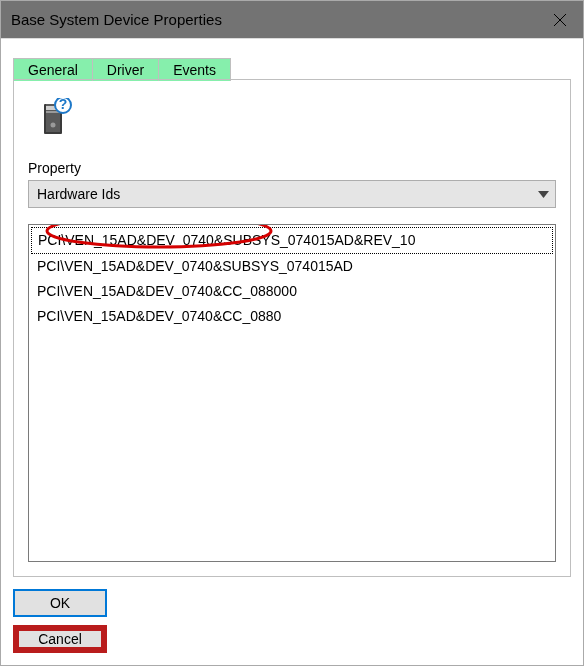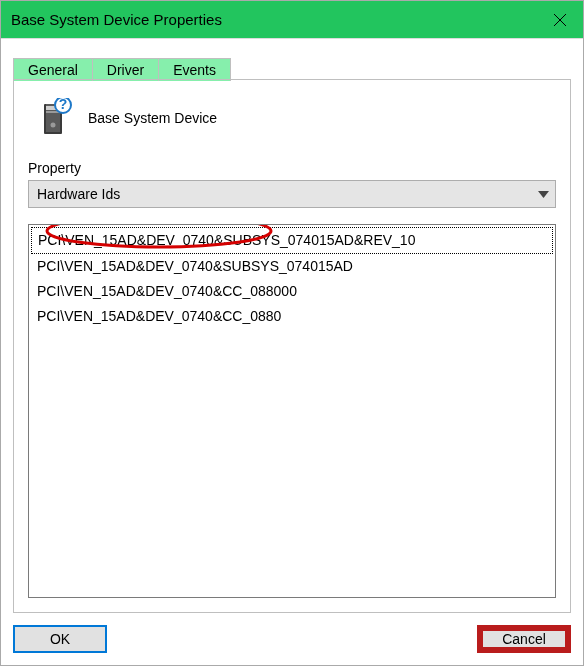--- a/index.html
+++ b/index.html
@@ -24,21 +24,21 @@
       flex-direction: column;
     }
     .titlebar {
       height: 38px;
       display: flex;
       align-items: center;
       justify-content: space-between;
       padding-left: 10px;
       padding-right: 0;
       border-bottom: 1px solid #dcdcdc;
-      background: #22c55e;
+      background: #737373;
     }
     .titlebar-text {
       font-size: 15px;
       color: #000;
     }
     .close-btn {
       width: 46px;
       height: 100%;
       display: flex;
       align-items: center;
@@ -147,23 +147,24 @@
       color: #000;
       white-space: nowrap;
       cursor: default;
       line-height: 1.5;
     }
     .value-item.selected {
       border: 1px dotted #000;
     }
     .button-row {
       display: flex;
-      justify-content: space-between;
+      justify-content: flex-end;
       gap: 8px;
       padding: 12px;
+      flex-direction: column;
     }
     .btn {
       width: 94px;
       height: 28px;
       border: 6px solid #b91c1c;
       background: #e1e1e1;
       color: #000;
       cursor: pointer;
       display: flex;
       align-items: center;
@@ -209,21 +210,20 @@
             <rect x="10" y="6" width="18" height="30" fill="#3a3a3a" rx="1"></rect>
             <rect x="12" y="6" width="14" height="28" fill="#5a5a5a"></rect>
             <rect x="12" y="8" width="14" height="4" fill="#cfcfcf"></rect>
             <rect x="12" y="13" width="14" height="2" fill="#9a9a9a"></rect>
             <circle cx="19" cy="27" r="2.5" fill="#9a9a9a"></circle>
 
             <circle cx="29" cy="7" r="8" fill="#ffffff" stroke="#1e78c8" stroke-width="2"></circle>
             <text x="29" y="11" text-anchor="middle" font-size="12" font-weight="bold" fill="#1e78c8" font-family="Arial">?</text>
           </svg>
         </div>
-        <span class="device-name">Base System Device</span>
       </div>
 
       <div class="section-label">Property</div>
 
       <div class="combo">
         <span>Hardware Ids</span>
         <span class="combo-arrow">
           <svg viewBox="0 0 11 8">
               <polygon points="0,0 11,0 5.5,7"></polygon>
             </svg>

